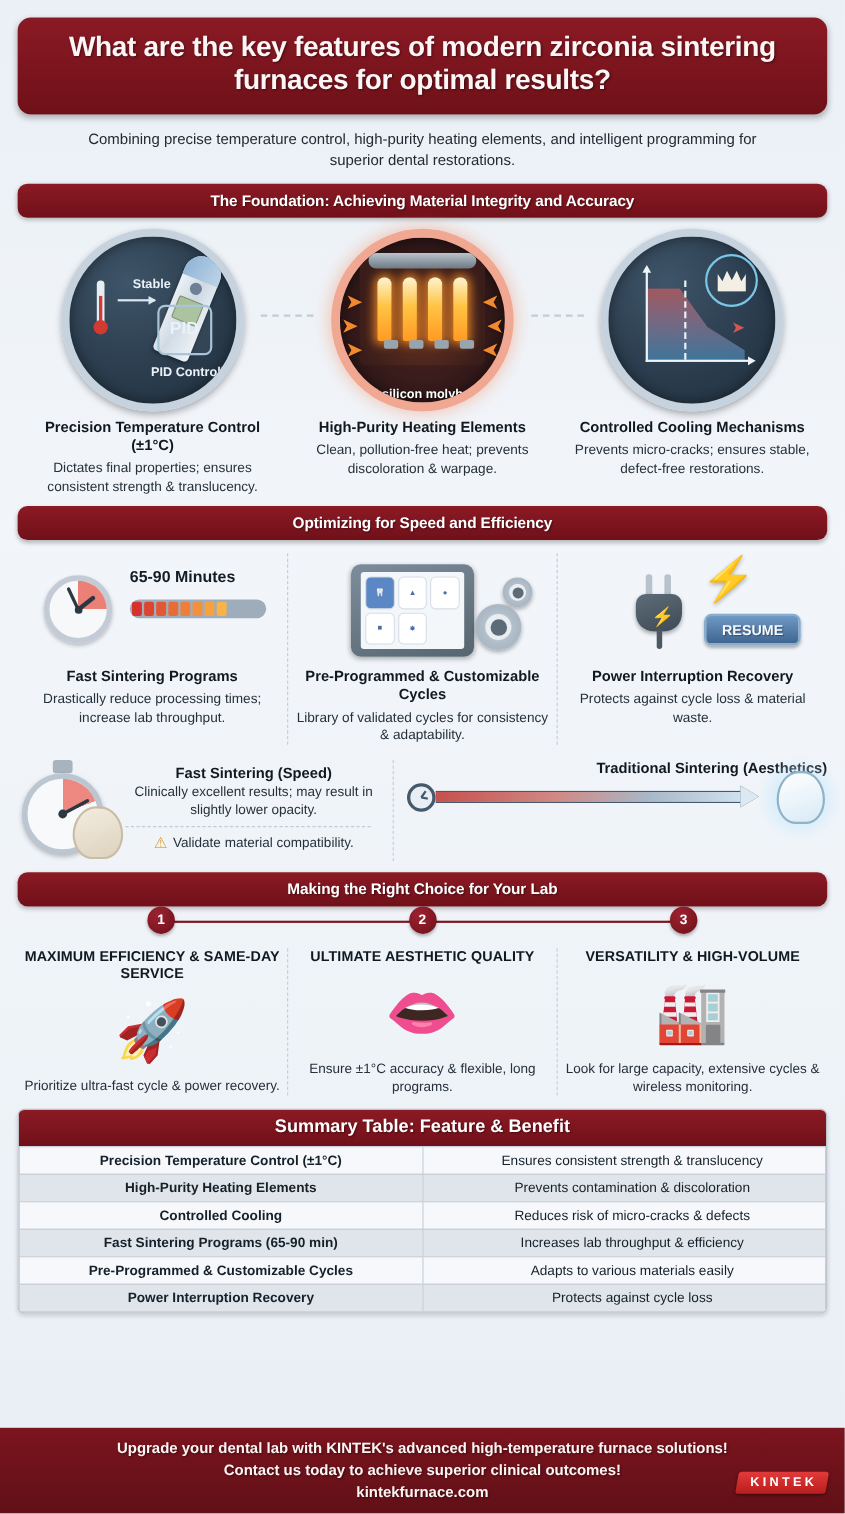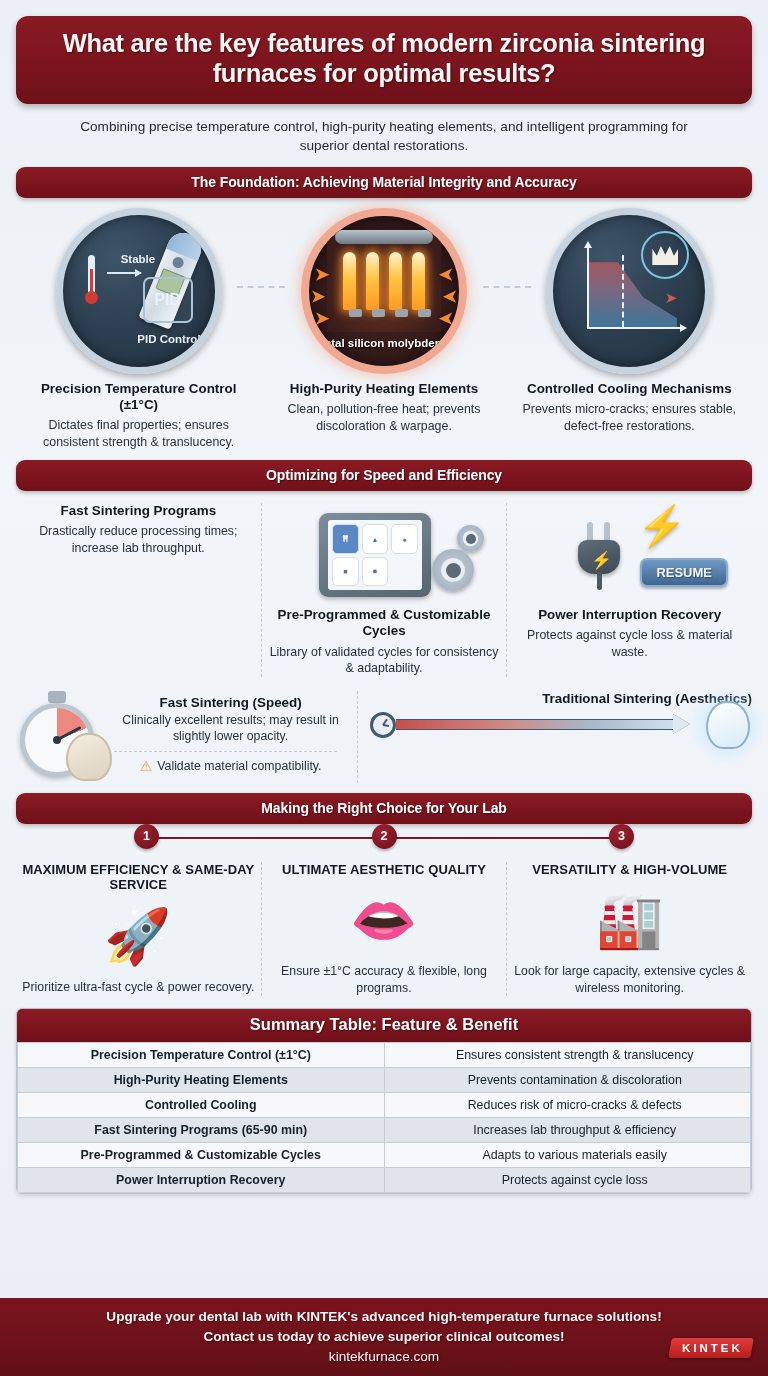--- a/index.html
+++ b/index.html
@@ -106,21 +106,21 @@
     background: rgba(255,255,255,.05);
   }
   .pid-caption { position:absolute; bottom:22px; left:0; right:0; text-align:right; color:#eaf2f8; font-size:11.5px; font-weight:bold; }
   
   .chamber { position:absolute; left:18px; top:20px; right:18px; bottom:34px; border-radius:6px; background: radial-gradient(ellipse at 50% 60%, #6b3422 0%, #3a1d1a 75%); }
   .chamber .lid { position:absolute; left:8px; top:-6px; right:8px; height:14px; border-radius:7px; background:linear-gradient(180deg,#b9c3cc,#6e7a85); }
   .rods { position:absolute; left:16px; right:16px; top:16px; bottom:22px; display:flex; justify-content:space-between; }
   .rod { width:13px; border-radius:7px 7px 2px 2px; background:linear-gradient(180deg,#fff3cf 0%, #ffc445 45%, #ff9a22 100%); box-shadow:0 0 9px 3px rgba(255,150,40,.75); }
   .rod:after { content:''; position:absolute; bottom:-7px; width:13px; height:8px; background:#9aa4ad; border-radius:2px; }
   .heat-arrow { position:absolute; color:#f2892e; font-size:17px; font-weight:bold; text-shadow:0 0 3px rgba(0,0,0,.4); }
-  .silmo-label { position:absolute; bottom:16px; left:0; right:0; text-align:right; color:#fff; font-size:11.5px; font-weight:bold; line-height:1.15; text-shadow:1px 1px 2px rgba(0,0,0,.8); }
+  .silmo-label { position:absolute; bottom:0; left:0; right:0; text-align:left; color:#fff; font-size:11.5px; font-weight:bold; line-height:1.15; text-shadow:1px 1px 2px rgba(0,0,0,.8); }
   
   .cool-plot { position:absolute; left:24px; top:26px; right:22px; bottom:30px; }
   .cool-fill { position:absolute; left:10px; top:12px; right:6px; bottom:8px; background:linear-gradient(180deg,#c2544e 0%, #8a6b84 45%, #3f7fa8 100%); opacity:.85; clip-path: polygon(0 12%, 34% 12%, 62% 58%, 100% 86%, 100% 100%, 0 100%); }
   .axis-y { position:absolute; left:10px; top:4px; width:2px; bottom:8px; background:#eef5fa; }
   .axis-y:before { content:''; position:absolute; top:-4px; left:-3px; border-bottom:7px solid #eef5fa; border-left:4px solid transparent; border-right:4px solid transparent; }
   .axis-x { position:absolute; left:10px; bottom:8px; right:0; height:2px; background:#eef5fa; }
   .axis-x:after { content:''; position:absolute; right:-4px; top:-3px; border-left:7px solid #eef5fa; border-top:4px solid transparent; border-bottom:4px solid transparent; }
   .dash-v { position:absolute; left:45px; top:14px; bottom:10px; border-left:2px dashed #e9f2f8; }
   .curve-arrow { position:absolute; right:6px; bottom:30px; color:#d05a50; font-size:15px; }
   .crown-badge { position:absolute; right:16px; top:16px; width:48px; height:48px; border-radius:50%; border:2.5px solid #79c6e8; display:flex; align-items:center; justify-content:center; }
@@ -200,21 +200,21 @@
   table { width:100%; border-collapse:collapse; }
   td { padding:5px 8px; font-size:12.4px; color:#15202a; border:1px solid #c5cdd6; }
   td.feat { width:50%; text-align:center; font-weight:bold; }
   td.ben { text-align:center;padding-left:23px; }
   tr:nth-child(odd) td { background:#f6f8fb; }
   tr:nth-child(even) td { background:#dfe5ea; }
 
   
   .footer { position:absolute; left:0; right:0; bottom:0; height:78px; background:linear-gradient(180deg,#7b141e,#611017); display:flex; align-items:center; justify-content:center; }
   .footer-txt { text-align:center; color:#fdf4f4; font-size:13.6px; font-weight:bold; line-height:1.45; text-shadow:1px 1px 2px rgba(0,0,0,.45); }
-  .footer-url { font-weight:normal; }
+  .footer-url { font-weight:bold; }
   .logo { position:absolute; right:16px; bottom:18px; background:linear-gradient(180deg,#e23a3a,#b81d1d); color:#fff; font-size:11.5px; font-weight:bold; letter-spacing:3px; padding:4px 9px 4px 12px; border-radius:3px; transform:skewX(-10deg); box-shadow:0 1px 3px rgba(0,0,0,.5); }
   .logo span { display:inline-block; transform:skewX(10deg); }
 </style>
 </head>
 <body>
 
 <div class="page">
 
   <div class="title-bar">
     <h1>What are the key features of modern zirconia sintering furnaces for optimal results?</h1>
@@ -291,20 +291,39 @@
       </div>
       <div class="card-title">Controlled Cooling Mechanisms</div>
       <div class="card-desc">Prevents micro-cracks; ensures stable, defect-free restorations.</div>
     </div>
   </div>
 
   <div class="sec-bar" style="margin-top:10px;">Optimizing for Speed and Efficiency</div>
   <div class="cards s2">
 
     <div class="card">
+      <div class="art2">
+        <div class="clock" style="position:absolute;left:18px;top:20px;">
+          <div class="wedge"></div>
+            <div class="hand-h"></div>
+            <div class="hand-m"></div>
+            <div class="pin"></div>
+        </div>
+        <div class="minutes-lbl">65-90 Minutes</div>
+        <div class="seg-bar">
+          <div class="seg" style="background:#d7322c"></div>
+          <div class="seg" style="background:#de4430"></div>
+          <div class="seg" style="background:#e45734"></div>
+          <div class="seg" style="background:#e96b36"></div>
+          <div class="seg" style="background:#ee7f39"></div>
+          <div class="seg" style="background:#f2903c"></div>
+          <div class="seg" style="background:#f6a240"></div>
+          <div class="seg" style="background:#f9b445"></div>
+        </div>
+      </div>
       <div class="card-title">Fast Sintering Programs</div>
       <div class="card-desc">Drastically reduce processing times; increase lab throughput.</div>
     </div>
 
     <div class="card">
       <div class="art2">
         <div class="tablet" style="margin-right:18px;">
           <div class="tablet-screen">
             <div class="tile sel">🦷</div>
             <div class="tile">▲</div>

